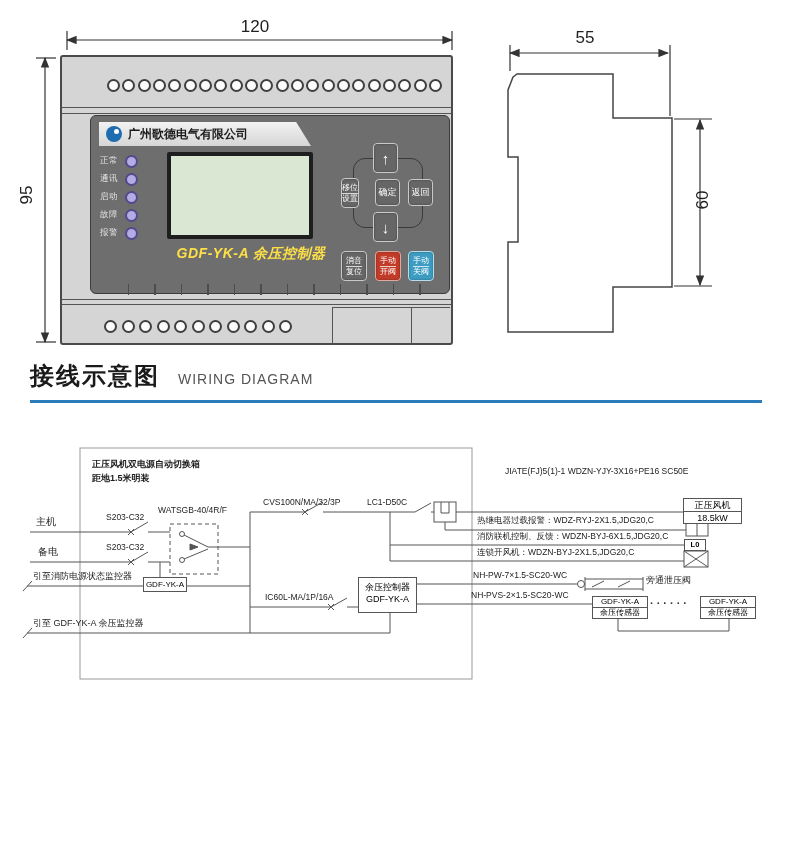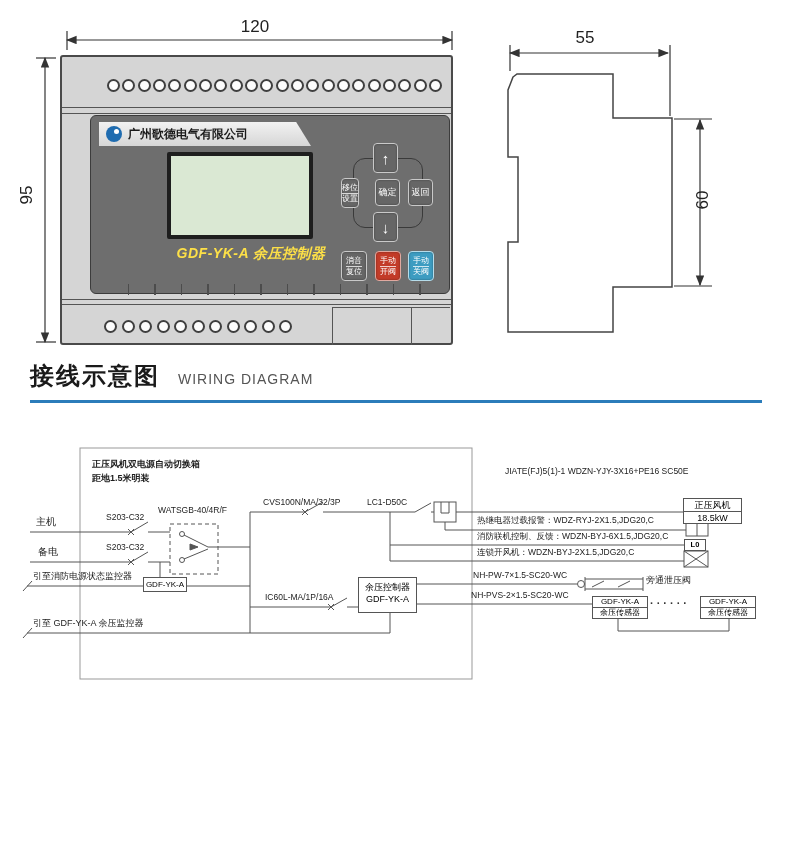--- a/index.html
+++ b/index.html
@@ -187,20 +187,42 @@
       </div>
     <div class="hline" style="top:50px;"></div>
     <div class="hline" style="top:56px;"></div>
 
     <div class="panel">
       <div class="header-band">
         <span class="logo"></span>
         <span class="company">广州歌德电气有限公司</span>
       </div>
 
+      <div class="led-col">
+          <div class="led-row">
+            <span class="led-label">正常</span>
+            <span class="led"></span>
+          </div>
+          <div class="led-row">
+            <span class="led-label">通讯</span>
+            <span class="led"></span>
+          </div>
+          <div class="led-row">
+            <span class="led-label">启动</span>
+            <span class="led"></span>
+          </div>
+          <div class="led-row">
+            <span class="led-label">故障</span>
+            <span class="led"></span>
+          </div>
+          <div class="led-row">
+            <span class="led-label">报警</span>
+            <span class="led"></span>
+          </div>
+        </div>
 
       <div class="lcd"></div>
 
       <div class="model">GDF-YK-A 余压控制器</div>
 
       <div class="nav-loop"></div>
       <div class="pbtn" style="left:282px;top:27px;width:25px;height:30px;">
         <span class="glyph">↑</span>
       </div>
       <div class="pbtn" style="left:250px;top:62px;width:18px;height:30px;">

